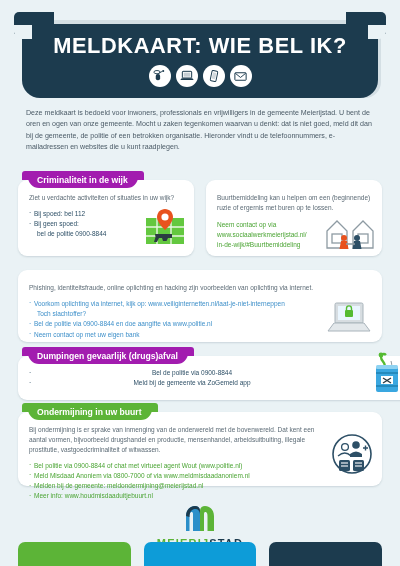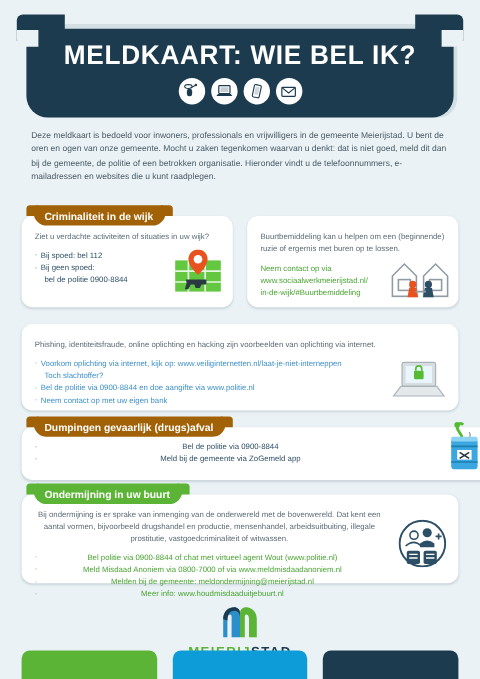--- a/index.html
+++ b/index.html
@@ -129,21 +129,21 @@
   }
   .tab::after {
     content: "";
     position: absolute;
     right: -6px; top: 0;
     width: 10px; height: 9px;
     background: inherit;
     border-radius: 0 3px 0 0;
     z-index: -1;
   }
-  .tab-navy { background: #a16207; }
+  .tab-navy { background: #a21caf; }
   .tab-green { background: #5cb437; }
   .tab-blue { background: #0d9cd8; }
 
   .pbody { padding: 13px 10px 9px 11px; }
   .ptext {
     font-size: 6.5px;
     line-height: 1.52;
     color: #5b6a75;
   }
   .plist {
@@ -159,21 +159,21 @@
   .plist .li .sub { padding-left: 3px; display: block; }
   .navy-txt { color: #2d4f66; }
   .blue-txt { color: #3d8fc9; }
   .green-txt { color: #4aa433; }
 
   
   #panel-criminaliteit { left: 18px; top: 180px; width: 176px; height: 76px; }
   #panel-buurtbemiddeling { left: 206px; top: 180px; width: 176px; height: 76px; }
   #panel-digitale { left: 18px; top: 270px; width: 364px; height: 72px; }
   #panel-dumpingen { left: 18px; top: 356px; width: 398px; height: 44px; text-align: center; }
-  #panel-ondermijning { left: 18px; top: 412px; width: 364px; height: 74px; text-align: center; }
+  #panel-ondermijning { left: 18px; top: 412px; width: 364px; height: 74px; }
 
   .panel-icon { position: absolute; }
 
   
   .logo {
     position: absolute;
     left: 0; top: 505px;
     width: 400px;
     text-align: center;
   }

